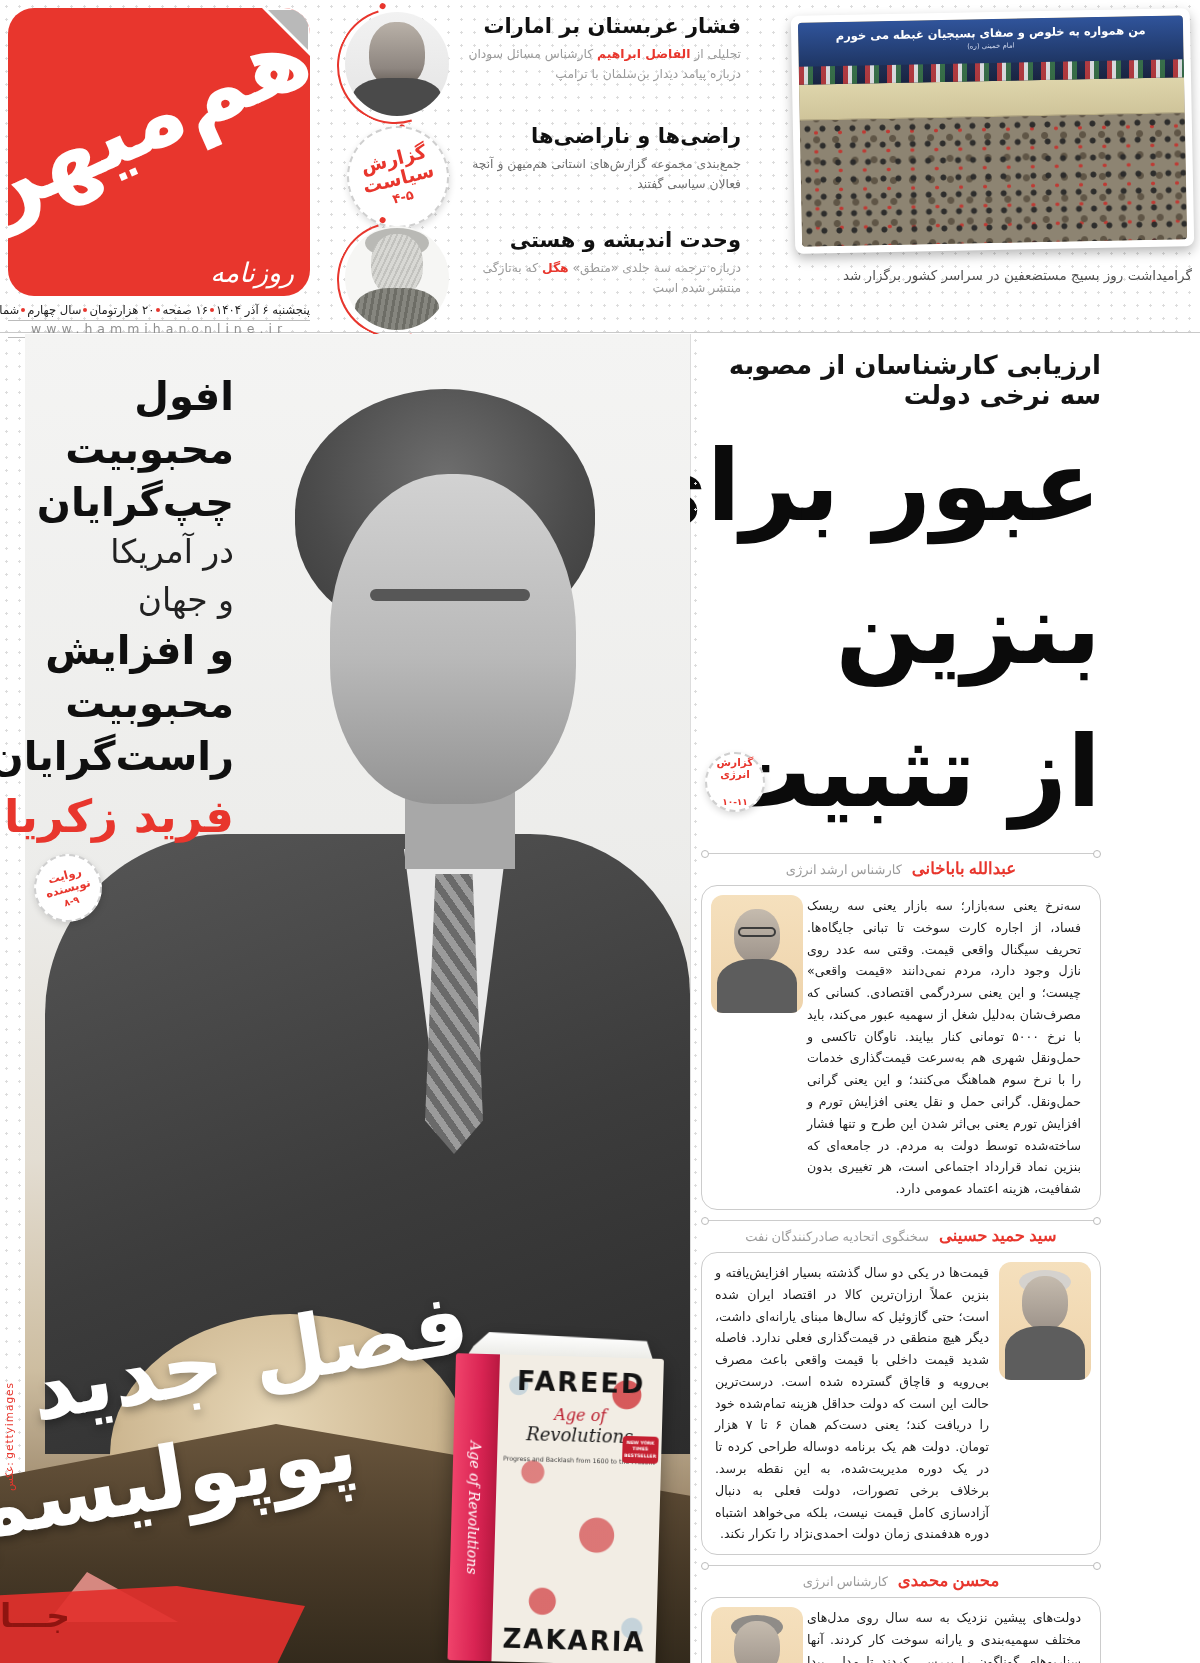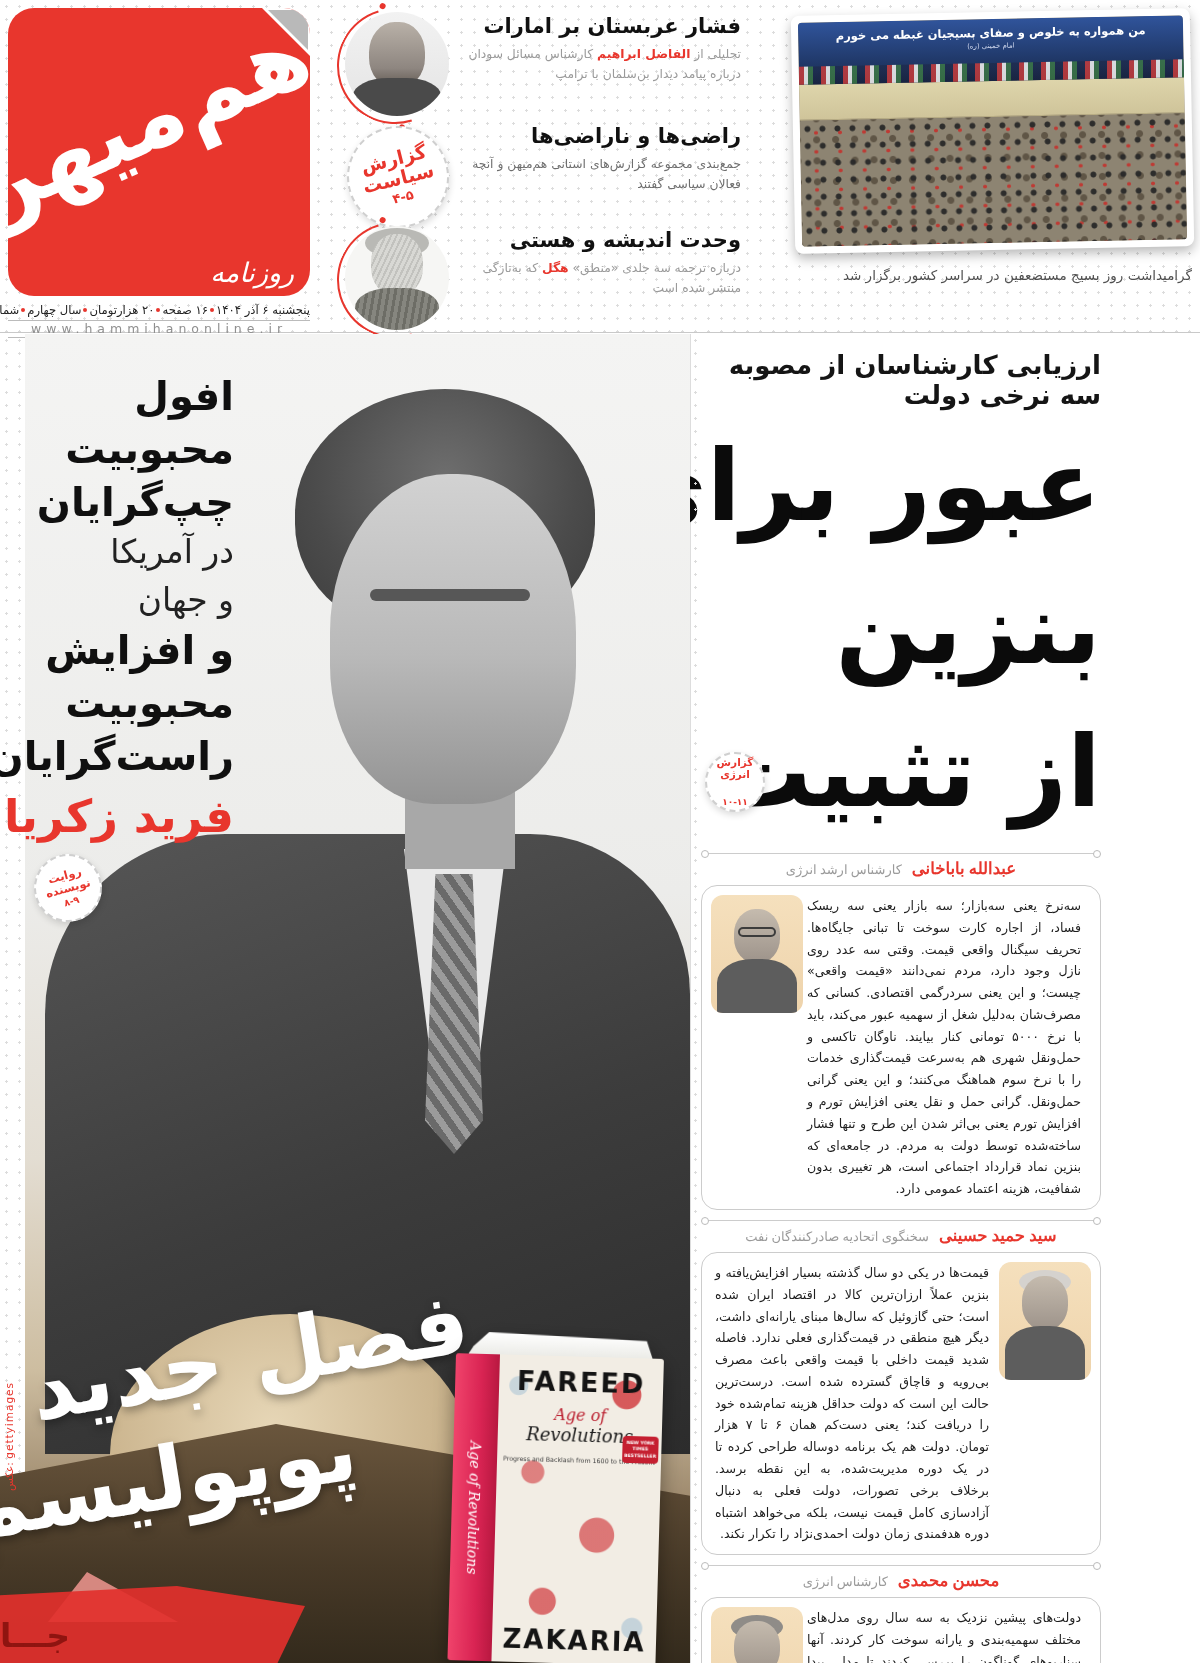--- a/index.html
+++ b/index.html
@@ -138,21 +138,21 @@
      padding:10px 6px 8px 6px; text-align:center; }
   .cv-fareed { font-size:27px; font-weight:bold; color:#141414; letter-spacing:2px; }
   .cv-ageof { font-family:"DejaVu Serif", serif; font-style:italic; font-size:16px; color:#bb2030; margin-top:8px; }
   .cv-rev { font-family:"DejaVu Serif", serif; font-style:italic; font-size:18px; color:#1c1c1c; }
   .cv-sub { font-size:6.3px; color:#3c3c3c; margin-top:10px; line-height:1.5; }
   .cv-zakaria { position:absolute; left:0; right:0; bottom:8px; font-size:26px; font-weight:bold; color:#141414; letter-spacing:2px; }
   .nyt-badge { position:absolute; right:3px; top:78px; width:36px; height:27px; background:#c51f30; border-radius:4px; color:#fff; font-size:4.6px; font-weight:bold; display:flex; align-items:center; justify-content:center; text-align:center; line-height:1.4; padding:2px; }
 
   .photo-credit { position:absolute; left:3px; top:1048px; writing-mode:vertical-rl; transform:rotate(180deg); color:#e8362d; font-size:10.5px; letter-spacing:1px; }
   .ribbon-tail { position:absolute; left:48px; top:1238px; width:130px; height:50px; background:rgba(240,150,145,0.85); clip-path:polygon(0 100%, 30% 0, 100% 100%); }
-  .ribbon { position:absolute; left:0; top:1252px; width:305px; height:77px; background:rgba(226,48,44,0.92); clip-path:polygon(0 12%, 58% 0, 100% 26%, 91% 100%, 0 100%); display:flex; align-items:flex-end; justify-content:flex-end; padding:10px 26px 8px 0; direction:rtl; }
+  .ribbon { position:absolute; left:0; top:1252px; width:305px; height:77px; background:rgba(226,48,44,0.92); clip-path:polygon(0 12%, 58% 0, 100% 26%, 91% 100%, 0 100%); display:flex; align-items:flex-start; justify-content:flex-end; padding:10px 26px 0 0; direction:rtl; }
   .ribbon-text { color:#8f1410; font-size:33px; font-weight:bold; }
 </style>
 </head>
 <body>
 
 <div class="page">
 
   <div class="top-strip dots">
 
     <div class="logo-box">

